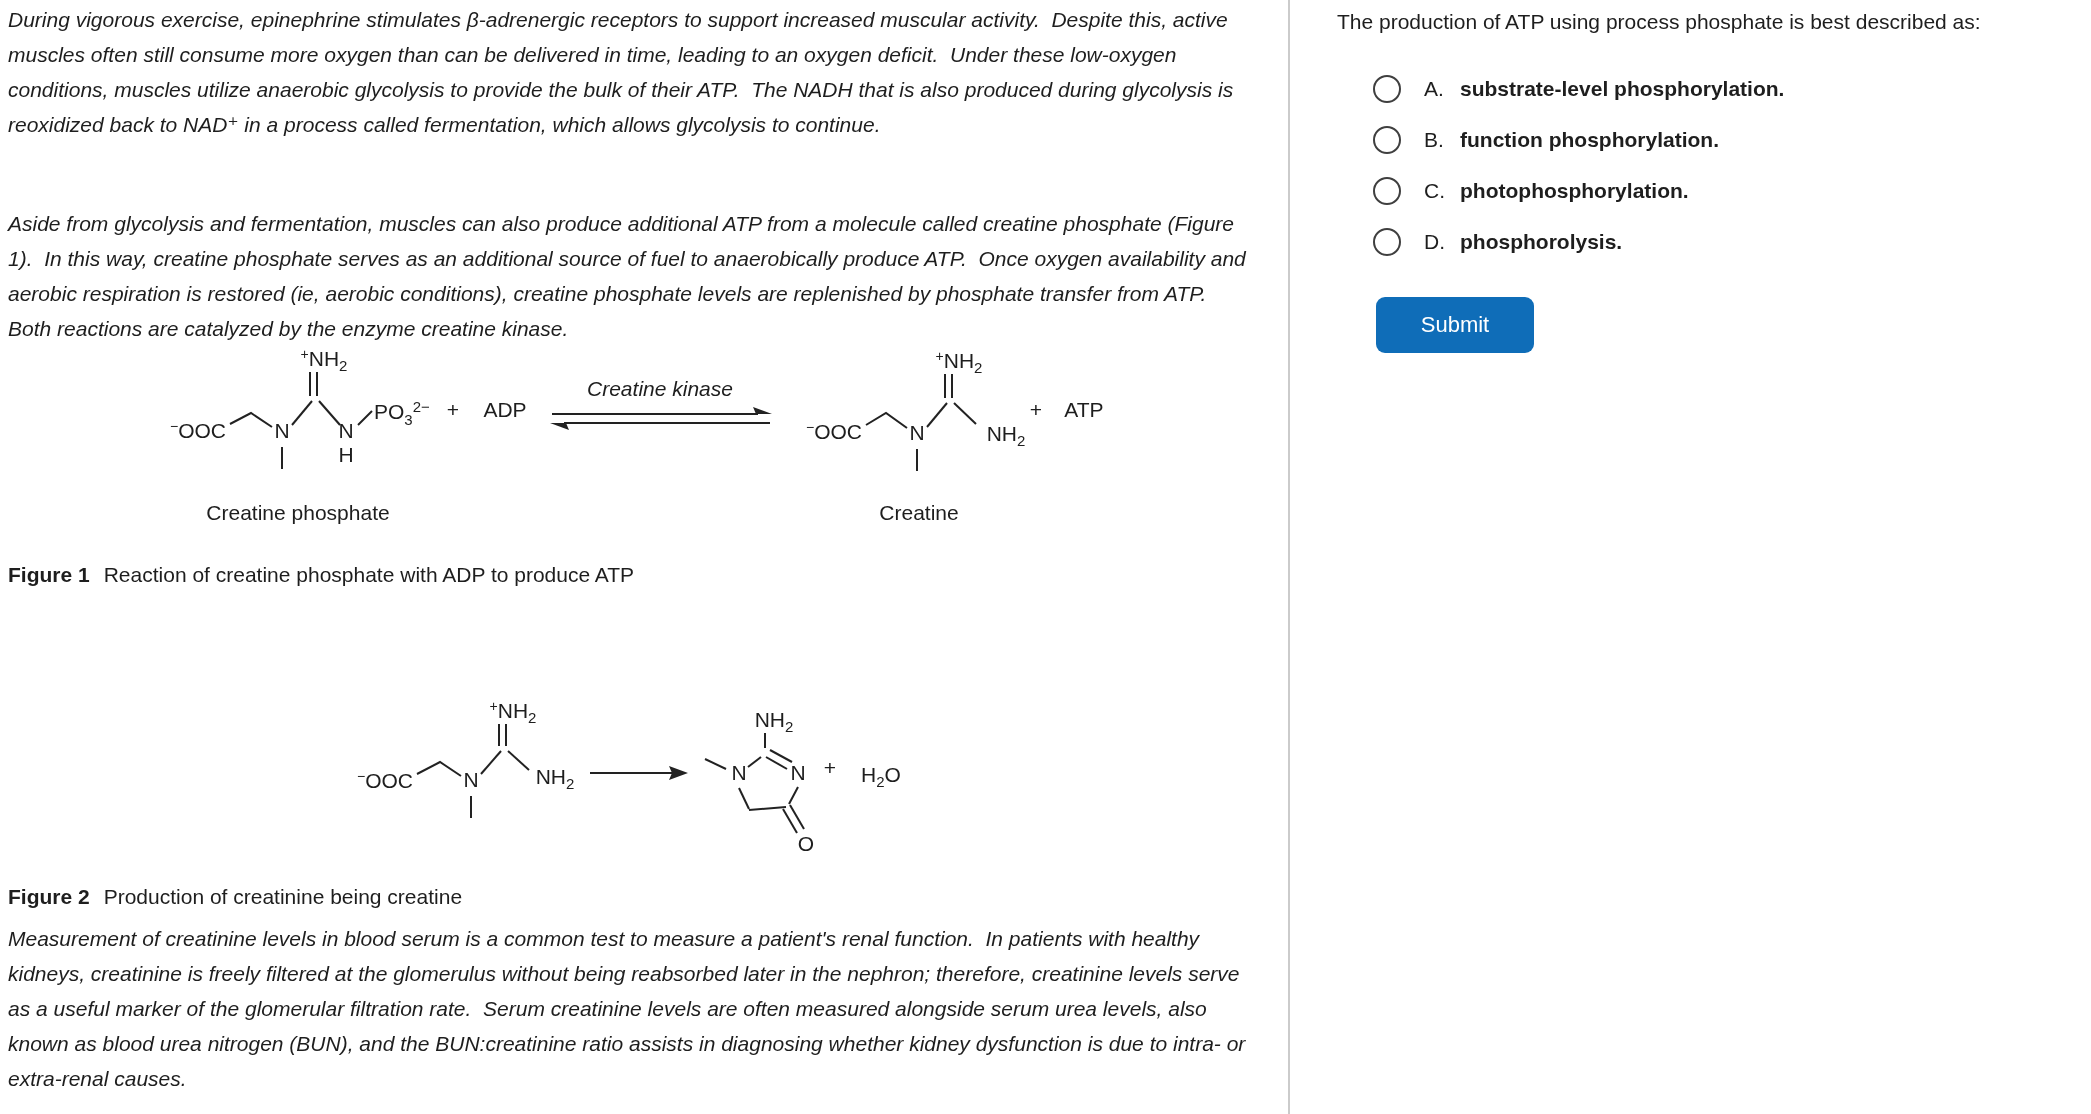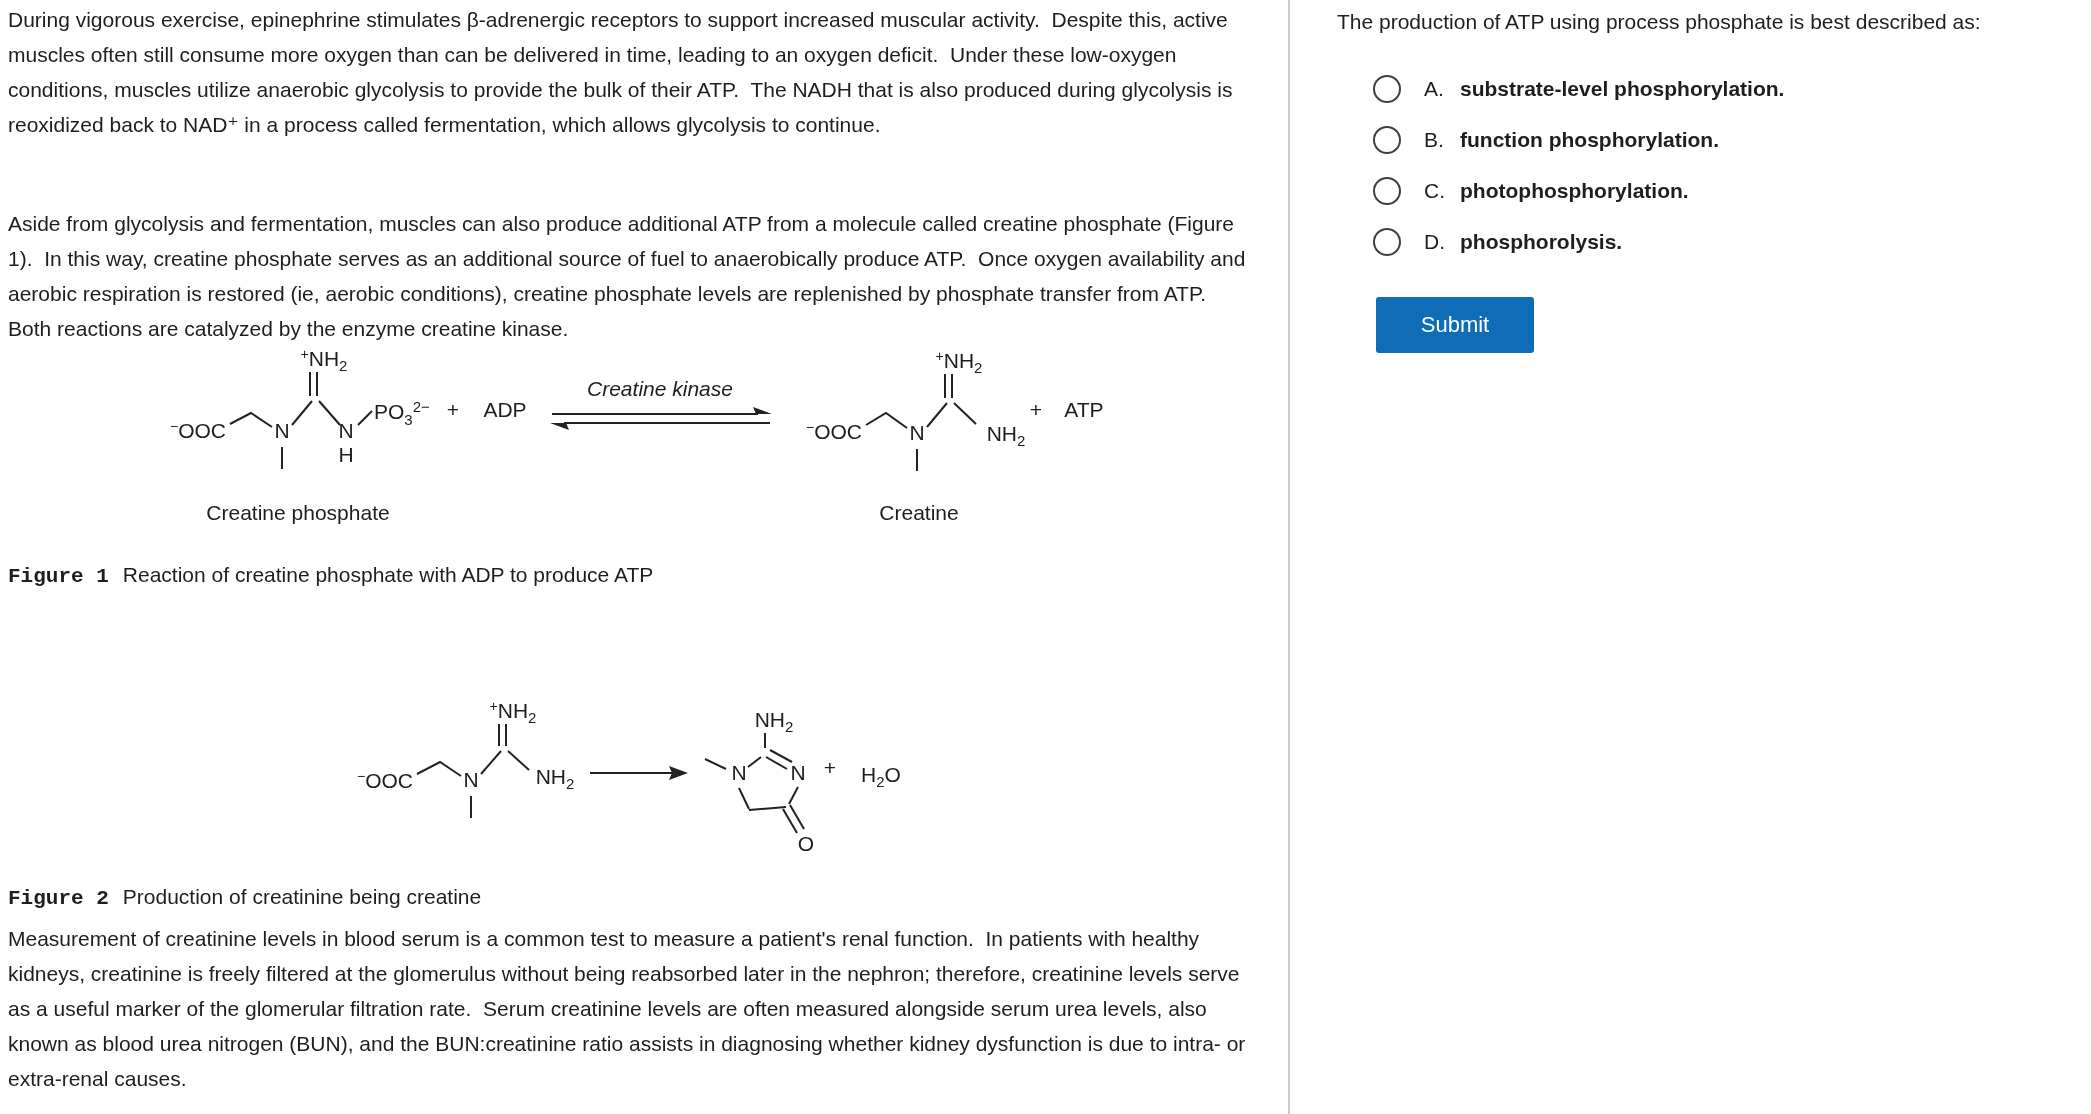--- a/index.html
+++ b/index.html
@@ -2,46 +2,46 @@
 <html><head>
 <meta charset="utf-8">
 <style>
   html,body{margin:0;padding:0;background:#ffffff;}
   .screen{
     position:relative;width:2091px;height:1114px;background:#ffffff;overflow:hidden;
     font-family:"Liberation Sans","DejaVu Sans",sans-serif;color:#1e1e1e;
   }
   .para{
     position:absolute;left:8px;width:1238px;
-    font-size:21px;line-height:35px;white-space:pre-wrap;
+    font-size:21px;line-height:35px;white-space:pre-wrap;font-style:italic;
   }
   .caption{
     position:absolute;left:8px;width:1238px;
     font-size:21px;line-height:35px;
   }
-  .caption b{margin-right:14px;font-family:Liberation Mono, monospace;}
+  .caption b{margin-right:14px;}
   .figure{position:absolute;}
   .figure svg text{font-size:21px;fill:#1e1e1e;}
   .figure svg .small{font-size:14px;}
   .figure svg .sub{font-size:15px;}
   .figure svg .enzyme{font-style:italic;}
   .figure svg line,.figure svg path.bond{stroke:#222222;stroke-width:2;fill:none;}
   .figure svg polygon{fill:#222222;stroke:none;}
   .divider{position:absolute;top:0;bottom:0;width:2px;}
   .stem{position:absolute;left:1337px;top:4px;width:754px;font-size:21px;line-height:35px;}
   .option{position:absolute;left:1337px;height:34px;display:flex;align-items:center;cursor:pointer;}
   .radio{
     box-sizing:border-box;width:28px;height:28px;border:2px solid #3f3f3f;border-radius:50%;
     margin-left:36px;background:#ffffff;flex:0 0 auto;
   }
   .opt-letter{display:inline-block;margin-left:23px;width:36px;font-size:21px;}
   .opt-text{font-size:21px;font-weight:bold;}
   .submit-btn{
     position:absolute;left:1376px;top:297px;width:158px;height:56px;
-    border:none;border-radius:3px;color:#ffffff;font-size:22px;
+    border:none;border-radius:9px;color:#ffffff;font-size:22px;
     font-family:"Liberation Sans","DejaVu Sans",sans-serif;cursor:pointer;
     display:flex;align-items:center;justify-content:center;
   }
 </style>
 </head>
 <body>
 
 <div class="screen">
 
   <div class="para" style="top:2px">During vigorous exercise, epinephrine stimulates β-adrenergic receptors to support increased muscular activity.  Despite this, active muscles often still consume more oxygen than can be delivered in time, leading to an oxygen deficit.  Under these low-oxygen conditions, muscles utilize anaerobic glycolysis to provide the bulk of their ATP.  The NADH that is also produced during glycolysis is reoxidized back to NAD⁺ in a process called fermentation, which allows glycolysis to continue.</div>

